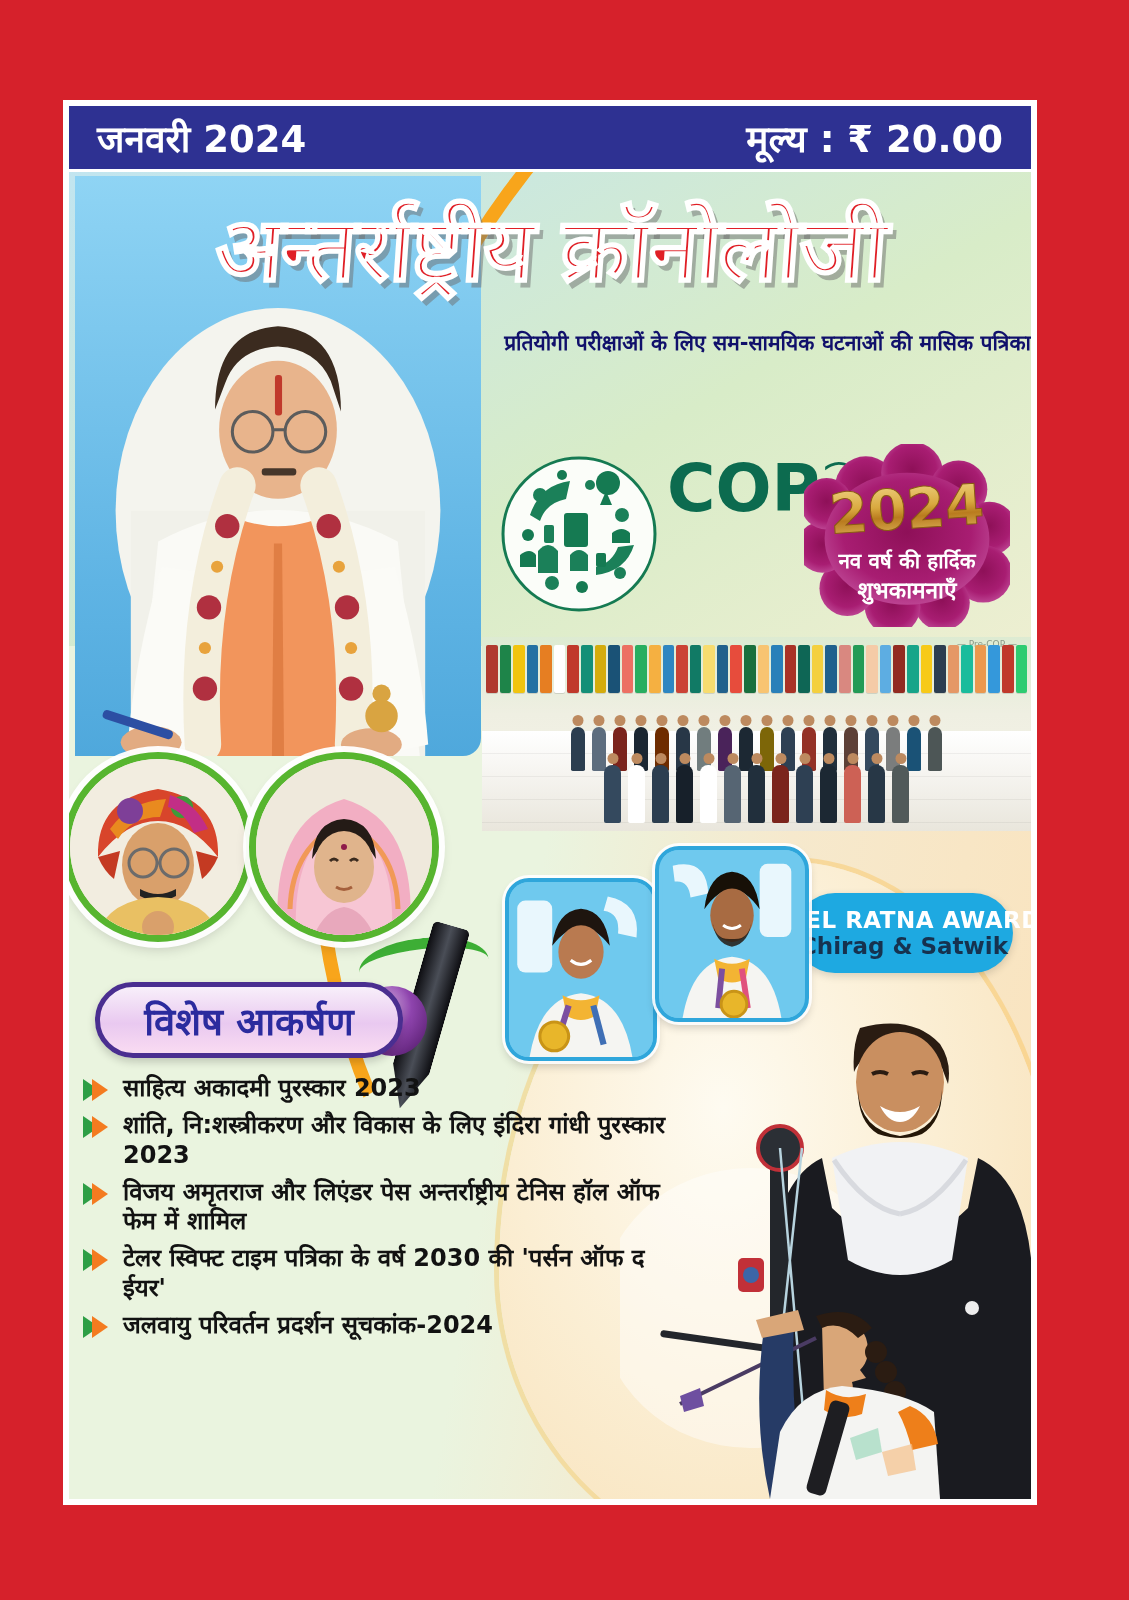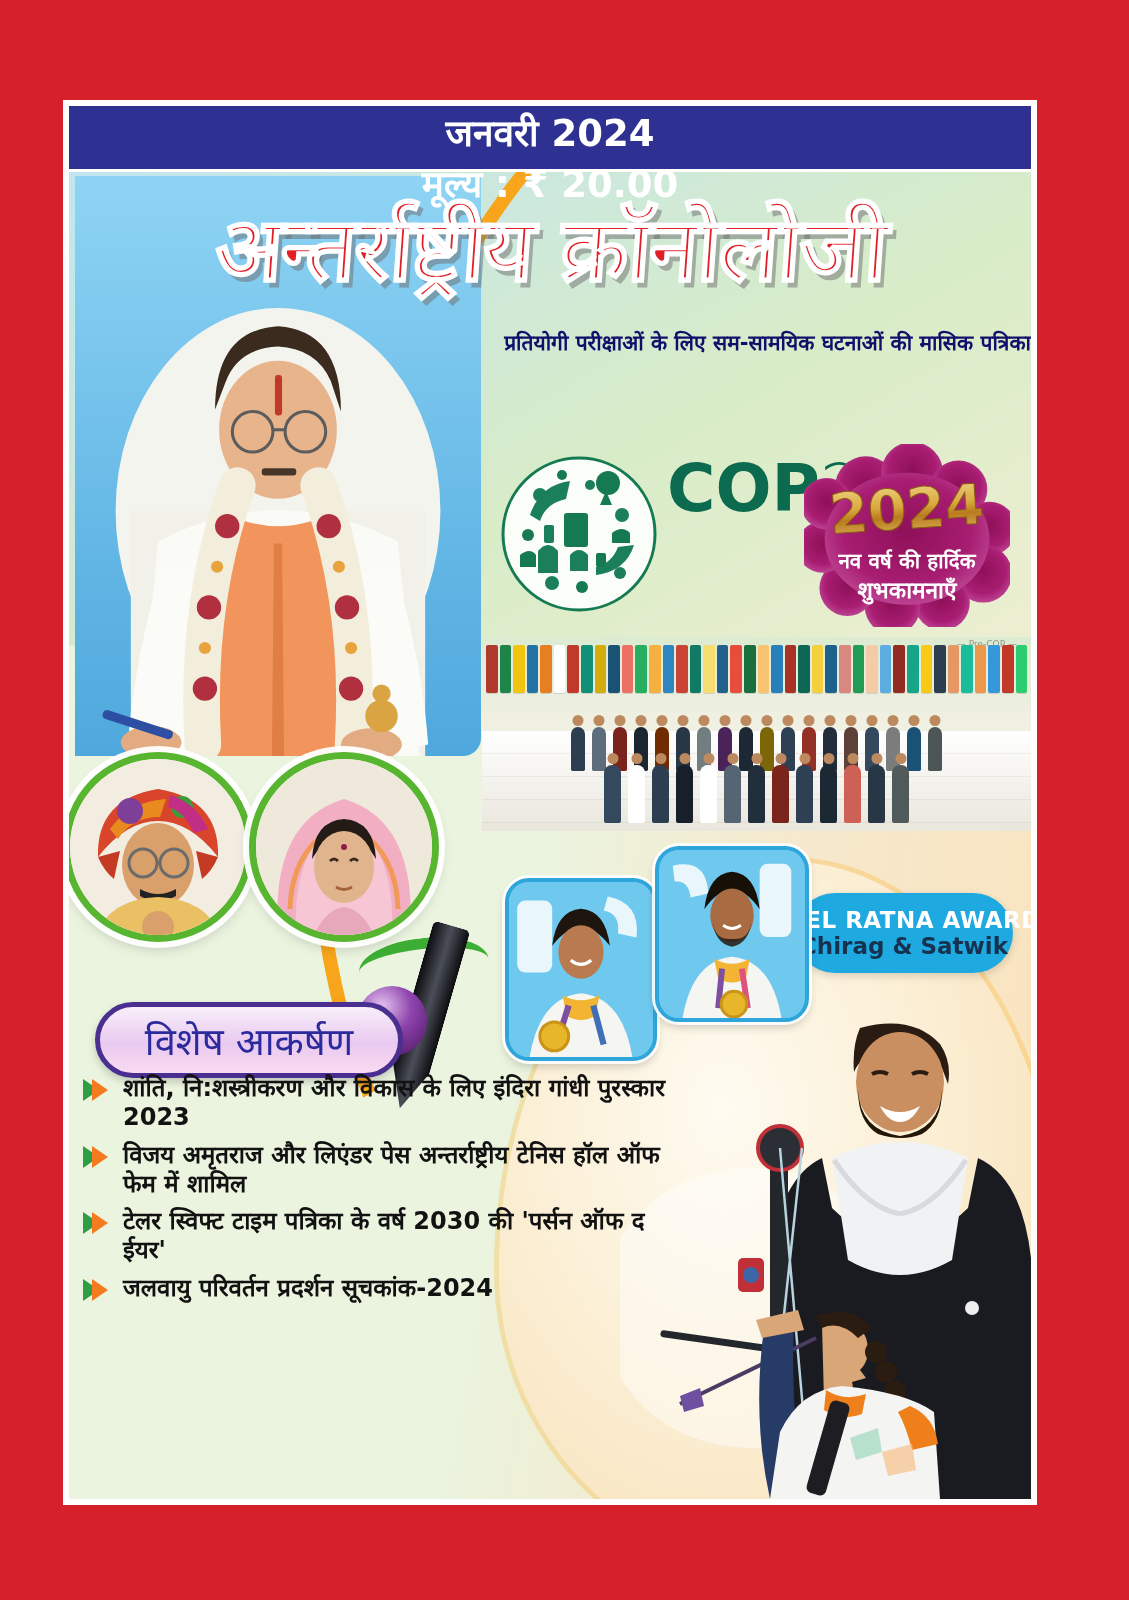--- a/index.html
+++ b/index.html
@@ -14,21 +14,21 @@
   .cream-blob{position:absolute;left:430px;top:756px;width:560px;height:704px;
               border-radius:52% 48% 50% 50%/58% 55% 45% 42%;
               background:radial-gradient(ellipse at 40% 35%,#FEFBF1 0%,#FBEED3 45%,#F7DDB0 100%);
               box-shadow:0 0 0 5px rgba(248,186,64,.35);}
   .swoosh{position:absolute;left:260px;top:-150px;width:820px;height:1350px;border:14px solid transparent;
           border-left-color:#F8A51B;border-radius:50%;transform:rotate(14deg);}
 
   
   .topbar{position:absolute;left:0;top:0;width:962px;height:66px;background:#2E3192;color:#fff;
           display:flex;align-items:center;justify-content:space-between;padding:0 28px;box-sizing:border-box;
-          border-bottom:3px solid #fff;flex-direction:column;}
+          border-bottom:3px solid #fff;}
   .topbar .t{font-size:37px;font-weight:800;}
 
   
   .cm-photo{position:absolute;left:6px;top:70px;width:406px;height:580px;
             background:linear-gradient(180deg,#8FD4F4 0%,#5FB4E4 70%,#4FA8DC 100%);
             border-radius:0 0 18px 0;overflow:hidden;}
 
   
   .title{position:absolute;left:28px;top:80px;width:908px;text-align:center;white-space:nowrap;
          font-size:88px;font-weight:800;color:#E01F26;letter-spacing:-2px;transform:skewX(-4deg);
@@ -72,23 +72,23 @@
   .person::before{content:"";position:absolute;top:-12px;left:50%;transform:translateX(-50%);
                   width:11px;height:11px;border-radius:50%;background:#BD8A5F;}
 
   
   .circ{position:absolute;width:176px;height:176px;border-radius:50%;border:7px solid #57B52F;
         box-shadow:0 0 0 6px rgba(255,255,255,.95),0 6px 14px rgba(0,0,0,.2);overflow:hidden;z-index:7;background:#F2EDE0;}
   .c1{left:-6px;top:646px;}
   .c2{left:180px;top:646px;}
 
   
-  .special{position:absolute;left:26px;top:896px;width:298px;height:66px;border:5px solid #4A2E90;
+  .special{position:absolute;left:26px;top:876px;width:298px;height:66px;border:5px solid #4A2E90;
            border-radius:40px;background:linear-gradient(180deg,#F8EFFA 0%,#E9C9F0 55%,#F9DBF2 100%);
-           display:flex;align-items:center;justify-content:center;font-size:38px;font-weight:400;
+           display:flex;align-items:center;justify-content:center;font-size:38px;font-weight:700;
            color:#2B2B9E;z-index:8;box-shadow:0 4px 8px rgba(0,0,0,.18);}
 
   
   .sphere{position:absolute;left:288px;top:880px;width:70px;height:70px;border-radius:50%;z-index:7;
           background:radial-gradient(circle at 35% 30%,#E8C7F2 0%,#8E44AD 45%,#4A1460 100%);}
   .pencil{position:absolute;left:338px;top:816px;width:38px;height:190px;z-index:6;transform:rotate(16deg);
           background:linear-gradient(90deg,#0C0C10,#4A4E57 50%,#0C0C10);
           clip-path:polygon(0 0,100% 0,100% 78%,50% 100%,0 78%);border-radius:6px;}
   .green-arc{position:absolute;left:290px;top:832px;width:130px;height:44px;border-top:11px solid #3DAE35;
              border-radius:50%;transform:rotate(-6deg);z-index:6;}
@@ -359,20 +359,27 @@
 
     <div class="special">विशेष आकर्षण</div>
 
     <div class="green-arc"></div>
     <div class="pencil"></div>
     <div class="sphere"></div>
 
     <div class="highlights">
 
 
+        <div class="hl">
+          <span class="bullet"></span>
+          <span class="hl-body">
+            <span class="hl-text">साहित्य अकादमी पुरस्कार 2023</span>
+
+          </span>
+        </div>
 
         <div class="hl">
           <span class="bullet"></span>
           <span class="hl-body">
             <span class="hl-text">शांति, नि:शस्त्रीकरण और विकास के लिए इंदिरा गांधी पुरस्कार 2023</span>
 
           </span>
         </div>
 
         <div class="hl">

